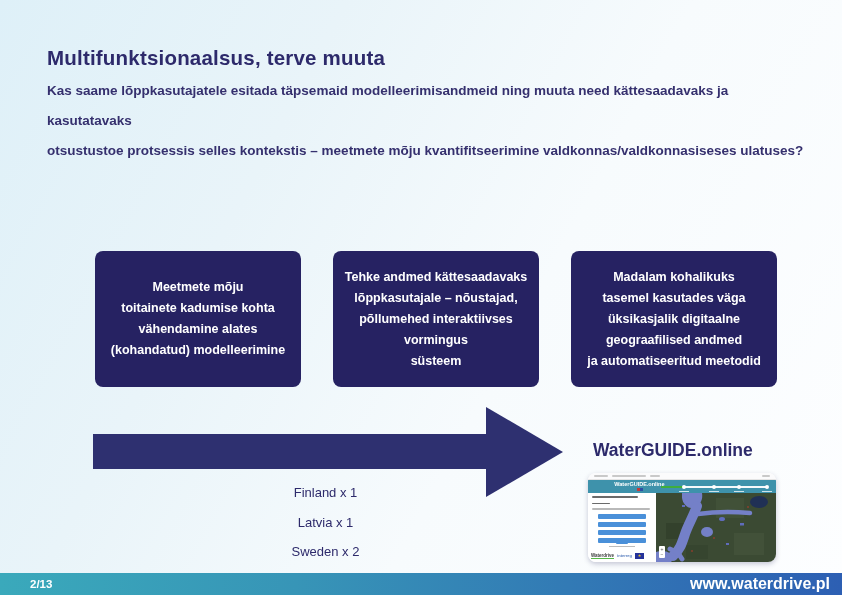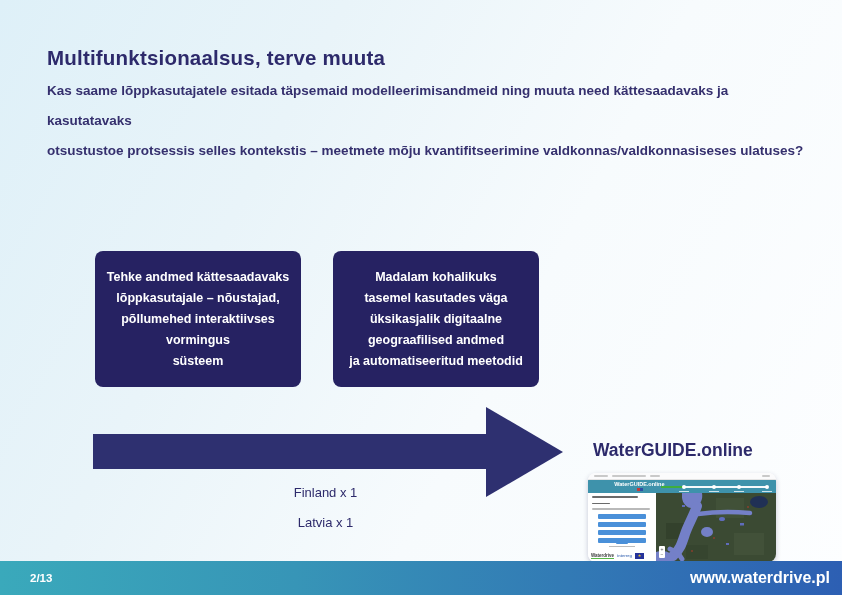--- a/index.html
+++ b/index.html
@@ -92,57 +92,62 @@
   .logo-interreg{font-size:4px; font-weight:700; color:#5a7fbf; line-height:5px;}
   .logo-eu{width:9px; height:6px; background:#26339b; display:flex; align-items:center; justify-content:center; color:#f3cd2a; font-size:4px; line-height:4px;}
   .thumb-map{flex:1; position:relative; overflow:hidden;}
   .thumb-map svg{display:block;}
   .map-zoom{
     position:absolute; left:3px; bottom:4px; width:6px; background:#ffffff; border-radius:1px;
     color:#555; font-size:5px; line-height:5px; text-align:center; padding:1px 0;
   }
   
   .footer{
-    position:absolute; left:0; right:0; bottom:0; height:34px;
+    position:absolute; left:0; right:0; bottom:0; height:22px;
     background:linear-gradient(90deg,#3aa9bb 0%,#3795b7 35%,#2d5fb3 100%);
     color:#ffffff; display:flex; align-items:center; justify-content:space-between;
     padding:0 12px 0 30px; box-sizing:border-box;
   }
   .footer .page{font-size:11.5px; font-weight:700;}
   .footer .site{font-size:16px; font-weight:600;}
 </style>
 </head>
 <body>
 
 <div class="slide">
 
   <div class="title">Multifunktsionaalsus, terve muuta</div>
 
   <div class="intro">Kas saame lõppkasutajatele esitada täpsemaid modelleerimisandmeid ning muuta need kättesaadavaks ja kasutatavaks
 otsustustoe protsessis selles kontekstis – meetmete mõju kvantifitseerimine valdkonnas/valdkonnasiseses ulatuses?</div>
 
   <div class="boxes">
+    <div class="navy-box">Meetmete mõju
+toitainete kadumise kohta
+vähendamine alates
+(kohandatud) modelleerimine</div>
     <div class="navy-box">Tehke andmed kättesaadavaks
 lõppkasutajale – nõustajad,
 põllumehed interaktiivses
 vormingus
 süsteem</div>
     <div class="navy-box">Madalam kohalikuks
 tasemel kasutades väga
 üksikasjalik digitaalne
 geograafilised andmed
 ja automatiseeritud meetodid</div>
   </div>
 
   <div class="arrow-body"></div>
   <div class="arrow-head"></div>
 
   <div class="countries">
     <div>Finland x 1</div>
     <div>Latvia x 1</div>
+    <div>Sweden x 2</div>
   </div>
 
   <div class="product-label">WaterGUIDE.online</div>
 
   <div class="thumb">
     <div class="thumb-chrome">
       <i style="width:14px"></i>
       <i style="width:34px"></i>
       <i style="width:10px"></i>
       <i style="width:8px; margin-left:auto"></i>

